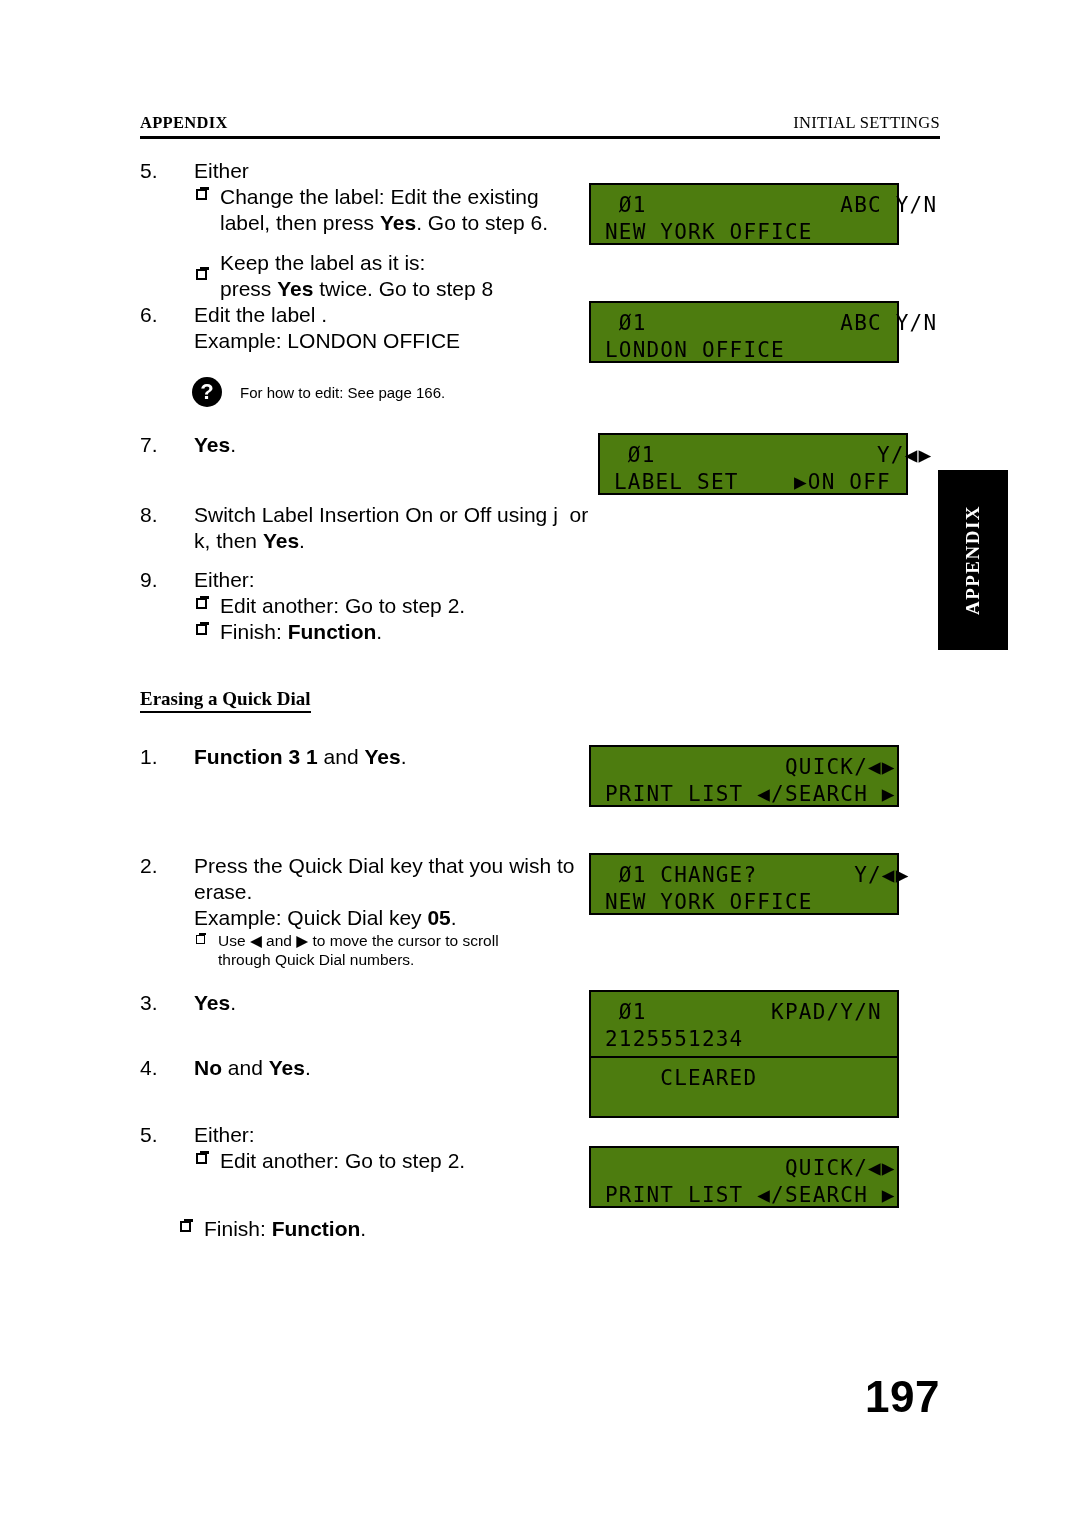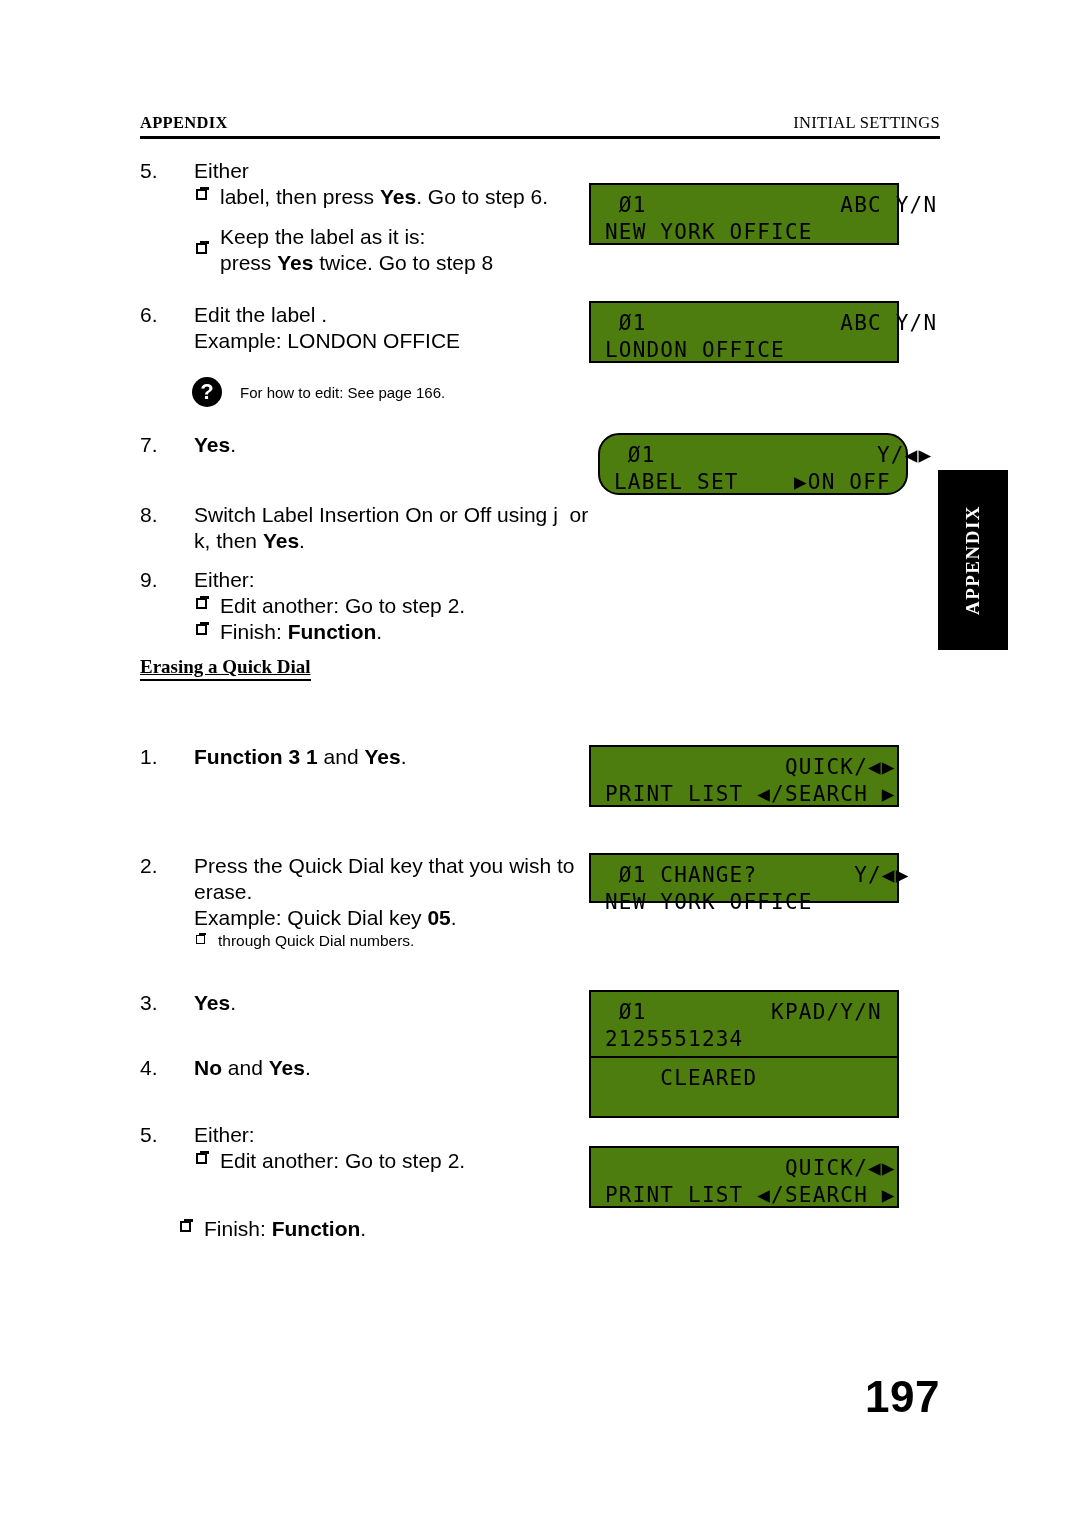--- a/index.html
+++ b/index.html
@@ -188,20 +188,21 @@
 <div class="thumb-tab" style="left:938px; top:470px; width:70px; height:180px;">
   <span>APPENDIX</span>
 </div>
 
 <div class="step" style="left:140px; top:158px; width:420px;">
   <span class="num">5.</span>
   <span class="body">
     <span class="ln">Either</span>
     <span class="bul">
       <span class="sq"></span>
+      <span class="ln">Change the label: Edit the existing</span>
       <span class="ln"><span>label, then press </span><b>Yes</b><span>. Go to step 6.</span></span>
     </span>
     <span class="bul" style="margin-top:14px; display:block;">
       <span class="sq" style="top:19px;"></span>
       <span class="ln" style="margin-top:14px;">Keep the label as it is:</span>
       <span class="ln"><span>press </span><b>Yes</b><span> twice. Go to step 8</span></span>
     </span>
   </span>
 </div>
 
@@ -241,37 +242,38 @@
       <span class="sq"></span>
       <span>Edit another: Go to step 2.</span>
     </span>
     <span class="bul">
       <span class="sq"></span>
       <span>Finish: </span><b>Function</b><span>.</span>
     </span>
   </span>
 </div>
 
-<div class="sect-head" style="left:140px; top:656px;text-decoration:underline;">Erasing a Quick Dial</div>
+<div class="sect-head" style="left:140px; top:688px;">Erasing a Quick Dial</div>
 
 <div class="step" style="left:140px; top:744px; width:420px;">
   <span class="num">1.</span>
   <span class="body">
     <span class="ln"><b>Function 3 1</b><span> and </span><b>Yes</b><span>.</span></span>
   </span>
 </div>
 
 <div class="step" style="left:140px; top:853px; width:450px;">
   <span class="num">2.</span>
   <span class="body">
     <span class="ln">Press the Quick Dial key that you wish to</span>
     <span class="ln">erase.</span>
     <span class="ln"><span>Example: Quick Dial key </span><b>05</b><span>.</span></span>
     <span class="bul small">
       <span class="sq"></span>
+      <span class="ln"><span>Use </span><span>◀</span><span> and </span><span>▶</span><span> to move the cursor to scroll</span></span>
       <span class="ln">through Quick Dial numbers.</span>
     </span>
   </span>
 </div>
 
 <div class="step" style="left:140px; top:990px; width:420px;">
   <span class="num">3.</span>
   <span class="body">
     <span class="ln"><b>Yes</b><span>.</span></span>
   </span>
@@ -305,31 +307,31 @@
 <div class="lcd" style="left:589px; top:183px; width:310px; height:62px;">
   <span class="lcd-line"> Ø1              ABC Y/N</span>
   <span class="lcd-line">NEW YORK OFFICE</span>
 </div>
 
 <div class="lcd" style="left:589px; top:301px; width:310px; height:62px;">
   <span class="lcd-line"> Ø1              ABC Y/N</span>
   <span class="lcd-line">LONDON OFFICE</span>
 </div>
 
-<div class="lcd" style="left:598px; top:433px; width:310px; height:62px;border-radius:21px;">
+<div class="lcd" style="left:598px; top:433px; width:310px; height:62px;">
   <span class="lcd-line"> Ø1                Y/◀▶</span>
   <span class="lcd-line">LABEL SET    ▶ON OFF</span>
 </div>
 
 <div class="lcd" style="left:589px; top:745px; width:310px; height:62px;">
   <span class="lcd-line">             QUICK/◀▶</span>
   <span class="lcd-line">PRINT LIST ◀/SEARCH ▶</span>
 </div>
 
-<div class="lcd" style="left:589px; top:853px; width:310px; height:50px;">
+<div class="lcd" style="left:589px; top:853px; width:310px; height:62px;">
   <span class="lcd-line"> Ø1 CHANGE?       Y/◀▶</span>
   <span class="lcd-line">NEW YORK OFFICE</span>
 </div>
 
 <div class="lcd" style="left:589px; top:990px; width:310px; height:70px;">
   <span class="lcd-line"> Ø1         KPAD/Y/N</span>
   <span class="lcd-line">2125551234</span>
 </div>
 
 <div class="lcd" style="left:589px; top:1056px; width:310px; height:62px;">

